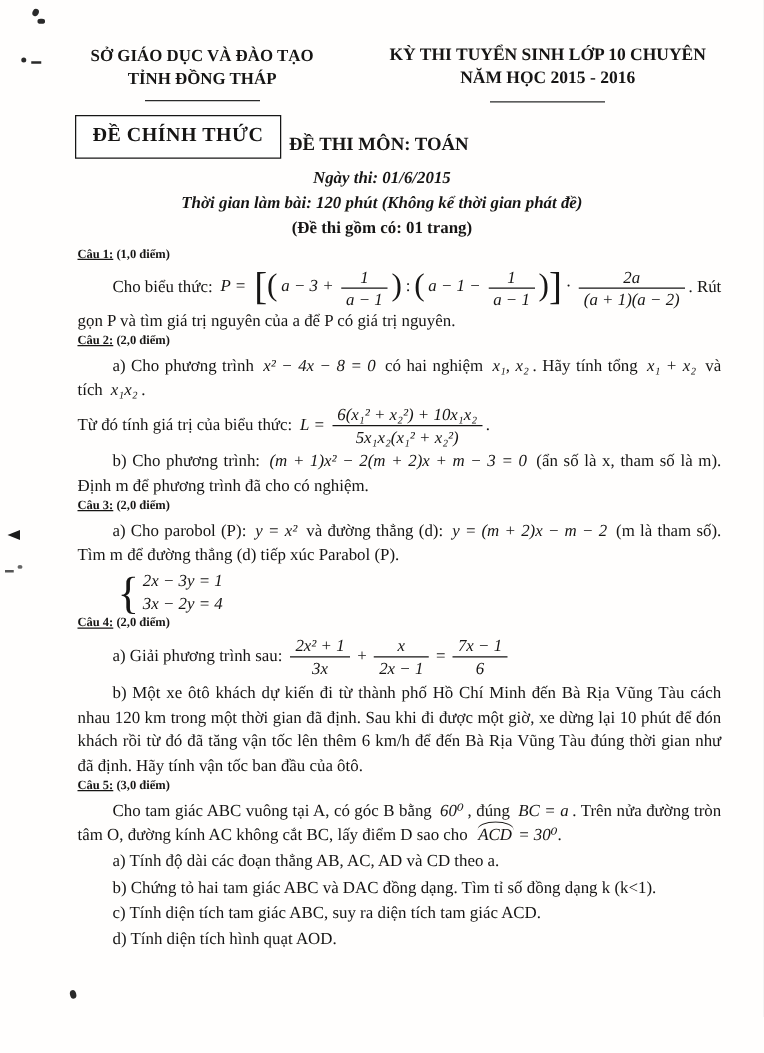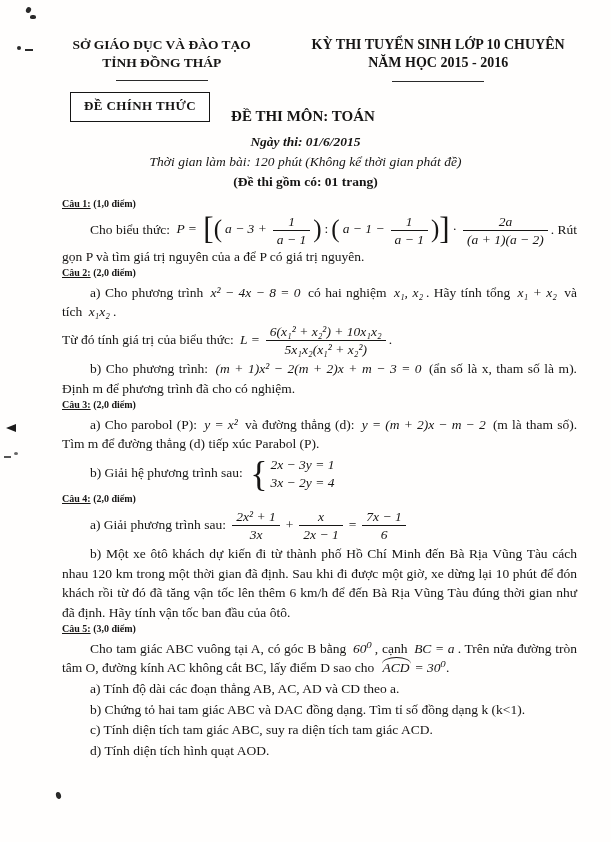--- a/index.html
+++ b/index.html
@@ -19,26 +19,26 @@
   .ink.a7{left:14px;top:452px;width:4px;height:3px;background:#666;}
   .ink.a8{left:56px;top:792px;width:5px;height:7px;transform:rotate(-15deg);}
   .arrow-mark{position:absolute;left:6px;top:424px;width:0;height:0;
     border-right:10px solid #1c1c1c;border-top:4px solid transparent;border-bottom:4px solid transparent;}
   
   .hdr{display:flex;padding:36px 18px 0 40px;font-weight:bold;}
   .hdr-left{width:44%;text-align:center;font-size:13.5px;line-height:1.3;}
   .hdr-right{width:56%;text-align:center;font-size:14px;line-height:1.3;}
   .rule{width:92px;border-top:1.6px solid #2a2a2a;margin:9px auto 0;}
   .title-row{position:relative;height:38px;margin-top:10px;}
-  .official-box{position:absolute;left:70px;top:0;border:1.7px solid #161616;
-    padding:4px 13px 5px;font-weight:bold;font-size:13px;letter-spacing:.4px;background:#fff;}
+  .official-box{position:absolute;left:60px;top:0;border:1.7px solid #161616;
+    padding:4px 13px 5px;font-weight:bold;font-size:16px;letter-spacing:.4px;background:#fff;}
   .subject{position:absolute;left:0;right:5px;top:14px;text-align:center;font-weight:bold;font-size:15px;}
   .c-line{text-align:center;}
   .date-line{font-weight:bold;font-style:italic;margin-top:2px;}
-  .dur-line{font-weight:normal;font-style:italic;}
+  .dur-line{font-weight:bold;font-style:italic;}
   .pg-line{font-weight:bold;}
   
   .content{padding:6px 34px 0 62px;text-align:justify;}
   .qhead{margin-top:0;font-weight:bold;font-size:10px;}
   .qlabel{text-decoration:underline;}
   .para{margin:2px 0 0;}
   .indent{text-indent:28px;}
   .noindent{text-indent:0;}
   .mi{font-style:italic;}
   .sp{margin:0 3px;}
@@ -136,21 +136,20 @@
       <span>(2,0 điểm)</span>
     </div>
     <p class="para indent">
       <span>a) Cho parobol (P):</span>
       <span class="mi sp">y = x²</span>
       <span>và đường thẳng (d):</span>
       <span class="mi sp">y = (m + 2)x − m − 2</span>
       <span>(m là tham số). Tìm m để đường thẳng (d) tiếp xúc Parabol (P).</span>
     </p>
     <p class="para indent">
-      <span>b) Giải hệ phương trình sau:</span>
       <span class="system">
           <span class="sys-brace">{</span>
           <span class="sys-eqs">
             <span>2x − 3y = 1</span>
             <span>3x − 2y = 4</span>
           </span>
         </span>
     </p>
 
     <div class="qhead">
@@ -162,21 +161,21 @@
       <span class="frac"><span class="num">2x² + 1</span><span class="den">3x</span></span><span class="sp">+</span><span class="frac"><span class="num">x</span><span class="den">2x − 1</span></span><span class="sp">=</span><span class="frac"><span class="num">7x − 1</span><span class="den">6</span></span>
     </p>
     <p class="para indent">b) Một xe ôtô khách dự kiến đi từ thành phố Hồ Chí Minh đến Bà Rịa Vũng Tàu cách nhau 120 km trong một thời gian đã định. Sau khi đi được một giờ, xe dừng lại 10 phút để đón khách rồi từ đó đã tăng vận tốc lên thêm 6 km/h để đến Bà Rịa Vũng Tàu đúng thời gian như đã định. Hãy tính vận tốc ban đầu của ôtô.</p>
 
     <div class="qhead">
       <span class="qlabel">Câu 5:</span>
       <span>(3,0 điểm)</span>
     </div>
     <p class="para indent">
       <span>Cho tam giác ABC vuông tại A, có góc B bằng</span>
-      <span class="mi sp">60⁰</span><span>, cạnh</span>
+      <span class="mi sp">60⁰</span><span>, đúng</span>
       <span class="mi sp">BC = a</span><span>. Trên nửa đường tròn tâm O, đường kính AC không cắt BC, lấy điểm D sao cho</span>
       <span class="widehat">ACD</span><span class="mi">= 30⁰</span><span>.</span>
     </p>
     <div class="qitems">
       <p class="para indent">a) Tính độ dài các đoạn thẳng AB, AC, AD và CD theo a.</p>
       <p class="para indent">b) Chứng tỏ hai tam giác ABC và DAC đồng dạng. Tìm tỉ số đồng dạng k (k&lt;1).</p>
       <p class="para indent">c) Tính diện tích tam giác ABC, suy ra diện tích tam giác ACD.</p>
       <p class="para indent">d) Tính diện tích hình quạt AOD.</p>
     </div>
 

